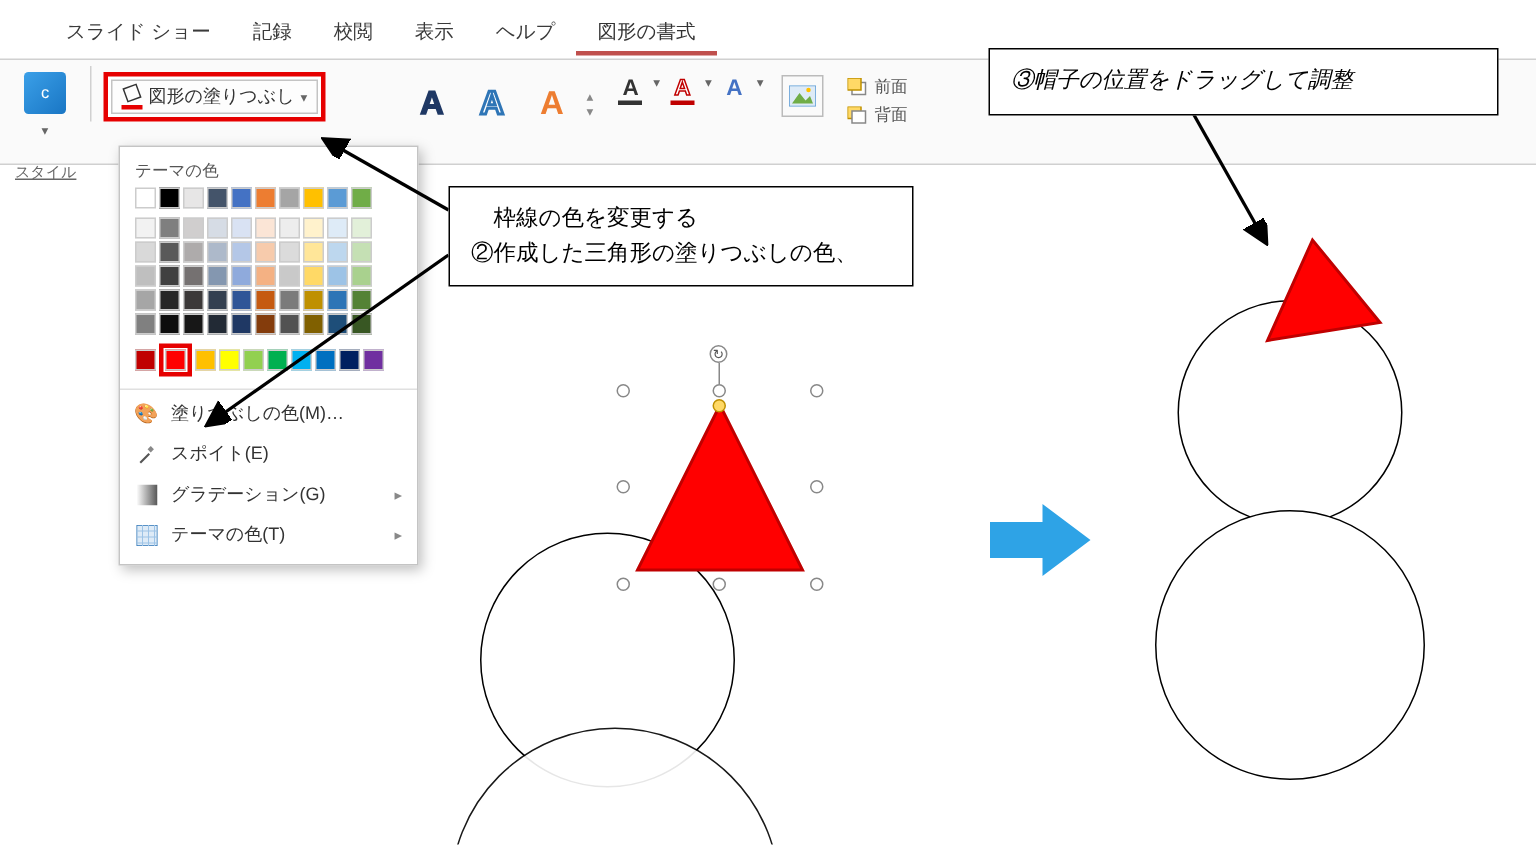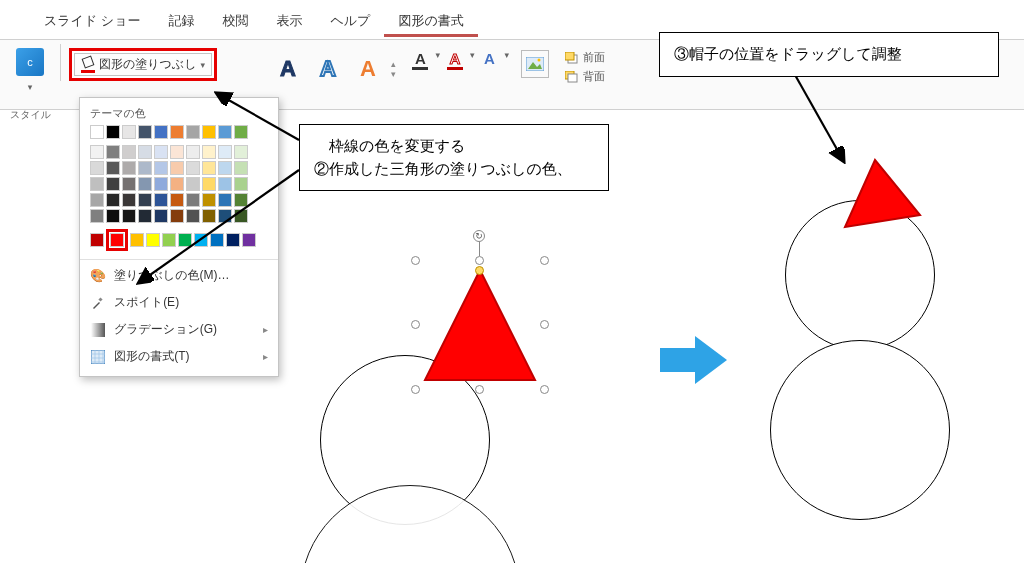--- a/index.html
+++ b/index.html
@@ -144,21 +144,21 @@
   .callout {
     position:absolute;
     background:#fff;
     border:1.5px solid #000;
     padding:10px 14px;
     font-size:15px;
     line-height:1.5;
     z-index:20;
   }
   .callout-2 { left:299px; top:124px; width:310px; }
-  .callout-3 { left:659px; top:32px; width:340px; }
+  .callout-3 { left:659px; top:32px; width:340px;font-style:italic; }
   .arrow-line {
     position:absolute;
     stroke:#000; stroke-width:2.2;
     fill:none;
     z-index:15;
     pointer-events:none;
   }
   .canvas-area {
     position:absolute;
     left: 300px; top: 225px;
@@ -262,21 +262,21 @@
       </div>
     <div class="tri">
         <svg width="14" height="12">
           <rect x="0" y="0" width="9" height="8" fill="#ffd966" stroke="#bf9000"></rect>
           <rect x="3" y="3" width="9" height="8" fill="#fff" stroke="#888"></rect>
         </svg>
         <span>背面</span>
       </div>
   </div>
 </div>
-<div style="position:absolute;left:10px;top:108px;font-size:10px;color:#666;">スタイル</div>
+<div style="position:absolute;left:10px;top:108px;font-size:10px;color:#666;text-decoration:underline;">スタイル</div>
 
 <div class="dropdown-panel">
   <div class="section-title">テーマの色</div>
   <div class="theme-grid" id="theme-row-main">
       <div class="sw" style="background: rgb(255, 255, 255);"></div>
       <div class="sw" style="background: rgb(0, 0, 0);"></div>
       <div class="sw" style="background: rgb(231, 230, 230);"></div>
       <div class="sw" style="background: rgb(68, 84, 106);"></div>
       <div class="sw" style="background: rgb(68, 114, 196);"></div>
       <div class="sw" style="background: rgb(237, 125, 49);"></div>
@@ -380,21 +380,21 @@
     <span>グラデーション(G)</span>
     <span class="menu-arrow">▸</span>
   </div>
   <div class="menu-item">
     <span class="mi-icon">
       <svg width="14" height="14">
           <rect width="14" height="14" fill="#deebf7" stroke="#2e75b6"></rect>
           <path d="M0 4 H14 M0 8 H14 M0 12 H14 M4 0 V14 M8 0 V14 M12 0 V14" stroke="#9dc3e6" stroke-width="0.7"></path>
         </svg>
     </span>
-    <span>図形の書式(T)</span>
+    <span>テーマの色(T)</span>
     <span class="menu-arrow">▸</span>
   </div>
 </div>
 
 <div class="callout callout-2">
   <div>　枠線の色を変更する</div>
   <div>②作成した三角形の塗りつぶしの色、</div>
 </div>
 
 <svg class="arrow-line" style="left:0;top:0;width:1024px;height:563px;">

